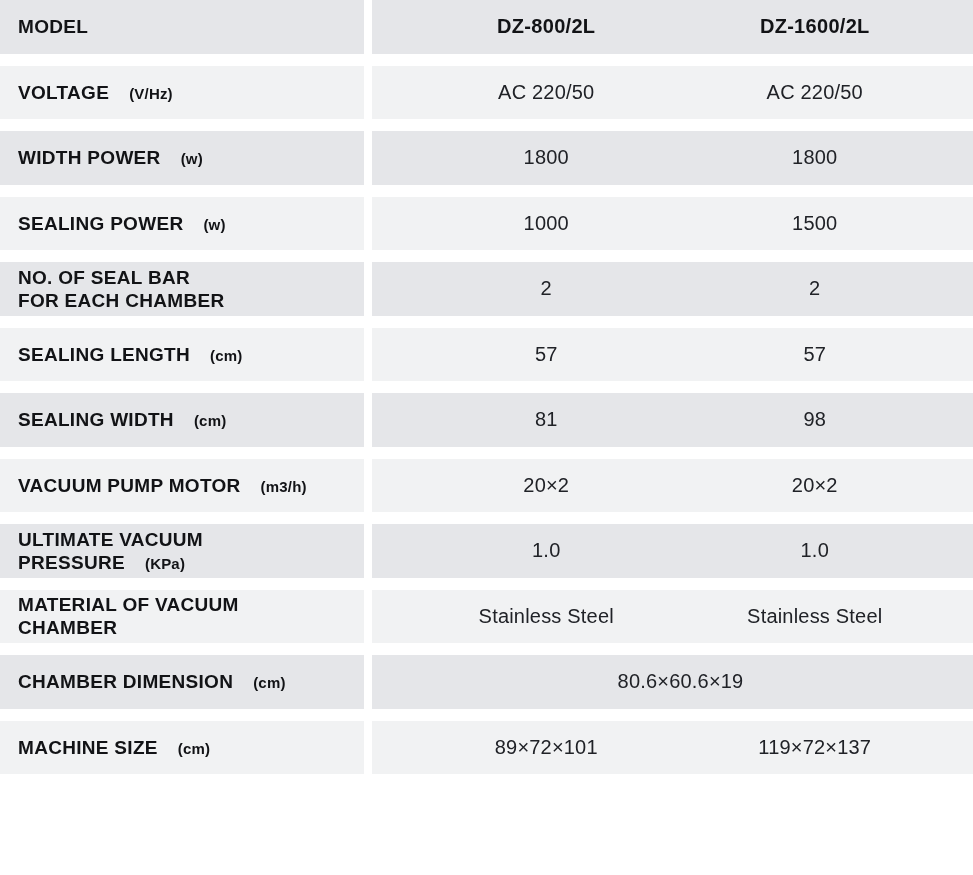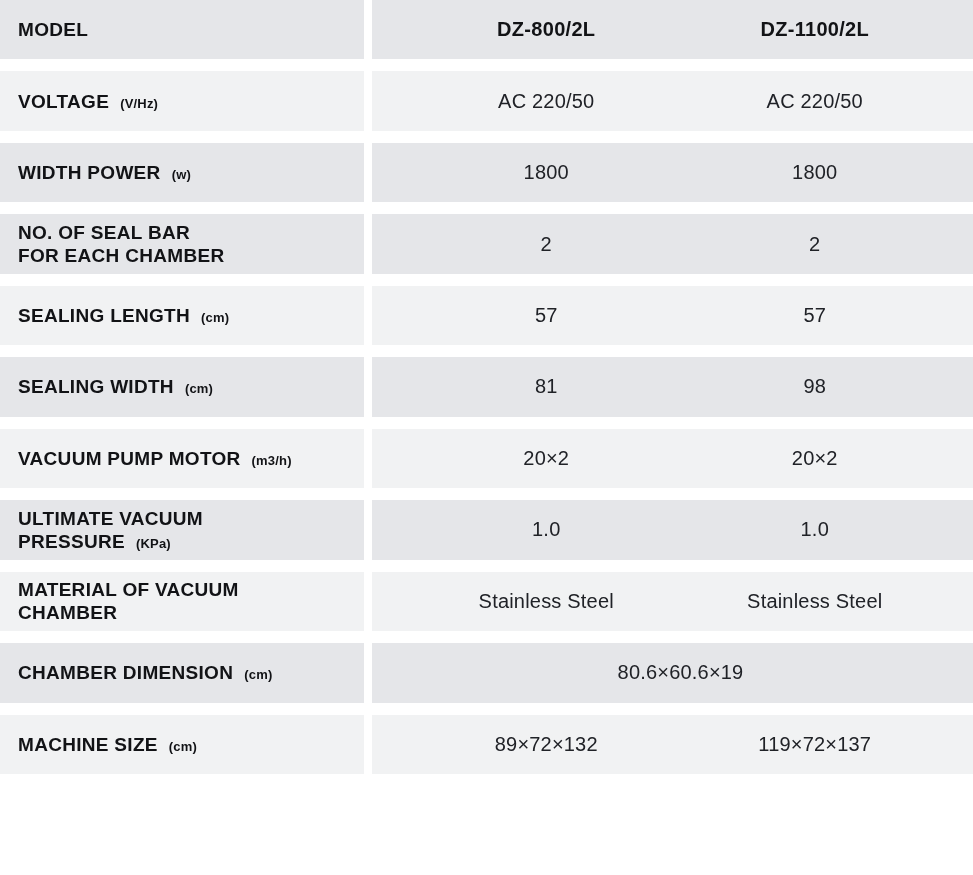--- a/index.html
+++ b/index.html
@@ -19,22 +19,22 @@
   .cell{display:flex;align-items:center;box-sizing:border-box;}
   .dark  .cell{background:var(--row-dark);}
   .light .cell{background:var(--row-light);}
   .labelcell{width:364px;padding-left:18px;padding-right:10px;flex:none;}
   .label-wrap{line-height:1.22;}
   .label-text{
     font-weight:700;font-size:19px;color:var(--text-label);
     letter-spacing:.3px;white-space:pre-line;
   }
   .unit{
-    font-weight:700;font-size:13px;color:var(--text-label);
-    letter-spacing:.2px;margin-left:11px;
+    font-weight:700;font-size:15px;color:var(--text-label);
+    letter-spacing:.2px;margin-left:20px;
   }
   .unit:empty{margin-left:0;}
   .valuescell{flex:1;display:flex;padding-left:40px;padding-right:24px;}
   .val{
     flex:1;display:flex;align-items:center;justify-content:center;
     font-size:20px;font-weight:400;color:var(--text-value);letter-spacing:.2px;
     text-align:center;
   }
   .model{font-weight:700;font-size:20px;color:var(--text-label);letter-spacing:.3px;}
 </style>
@@ -44,21 +44,21 @@
 <div class="table">
 
   <div class="row dark">
     <div class="cell labelcell">
       <div class="label-wrap">
         <span class="label-text">MODEL</span>
       </div>
     </div>
     <div class="cell valuescell">
       <div class="val model">DZ-800/2L</div>
-      <div class="val model">DZ-1100/2L</div>
+      <div class="val model">DZ-1600/2L</div>
     </div>
   </div>
 
   <div class="row light">
     <div class="cell labelcell">
       <div class="label-wrap">
         <span class="label-text">VOLTAGE</span><span class="unit">(V/Hz)</span>
       </div>
     </div>
     <div class="cell valuescell">
@@ -72,20 +72,31 @@
       <div class="label-wrap">
         <span class="label-text">WIDTH POWER</span><span class="unit">(w)</span>
       </div>
     </div>
     <div class="cell valuescell">
       <div class="val">1800</div>
       <div class="val">1800</div>
     </div>
   </div>
 
+  <div class="row light">
+    <div class="cell labelcell">
+      <div class="label-wrap">
+        <span class="label-text">SEALING POWER</span><span class="unit">(w)</span>
+      </div>
+    </div>
+    <div class="cell valuescell">
+      <div class="val">1000</div>
+      <div class="val">1500</div>
+    </div>
+  </div>
 
   <div class="row dark">
     <div class="cell labelcell">
       <div class="label-wrap">
         <span class="label-text">NO. OF SEAL BAR
 FOR EACH CHAMBER</span><span class="unit"></span>
       </div>
     </div>
     <div class="cell valuescell">
       <div class="val">2</div>
@@ -166,19 +177,19 @@
     </div>
   </div>
 
   <div class="row light">
     <div class="cell labelcell">
       <div class="label-wrap">
         <span class="label-text">MACHINE SIZE</span><span class="unit">(cm)</span>
       </div>
     </div>
     <div class="cell valuescell">
-      <div class="val">89×72×132</div>
+      <div class="val">89×72×101</div>
       <div class="val">119×72×137</div>
     </div>
   </div>
 
 
 </div>
 
 </body></html>

